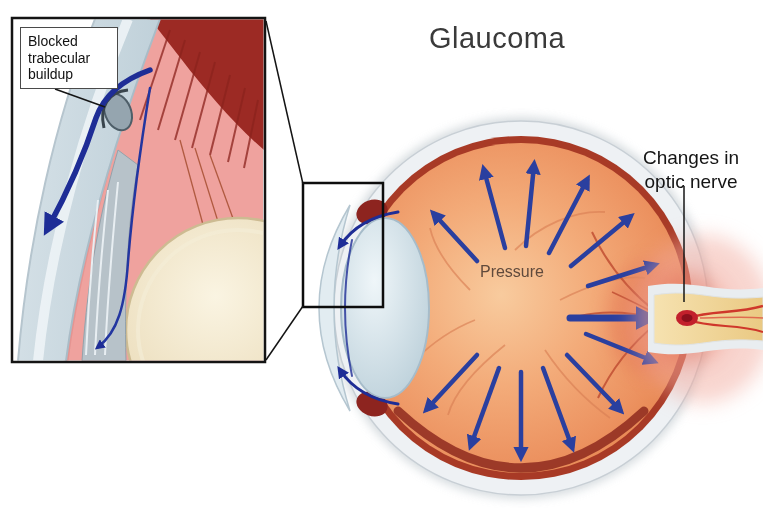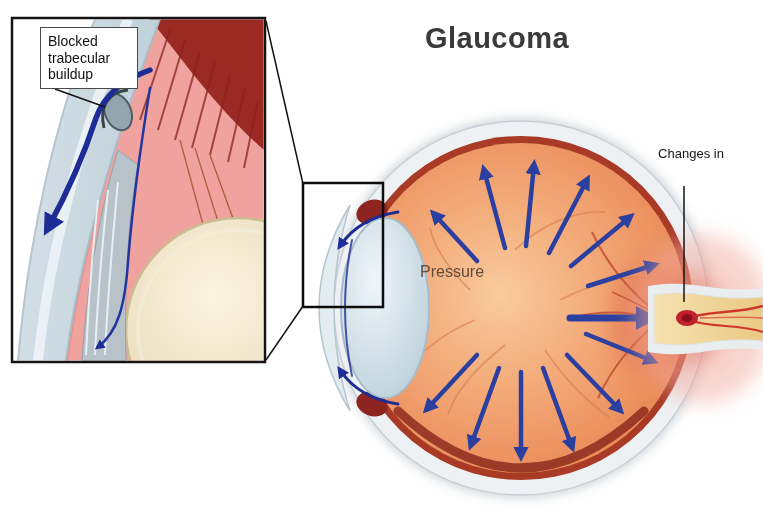--- a/index.html
+++ b/index.html
@@ -1,26 +1,26 @@
 <!DOCTYPE html>
 <html><head>
 <meta charset="utf-8">
 <style>
   html,body{margin:0;padding:0;background:#ffffff;}
   .stage{position:relative;width:763px;height:508px;background:#ffffff;
          font-family:"Liberation Sans",sans-serif;overflow:hidden;}
   .stage svg{position:absolute;left:0;top:0;}
   .overlay{position:absolute;}
   .title{left:387px;top:22px;width:220px;text-align:center;font-size:29px;
-         color:#3a3a3a;font-weight:700;letter-spacing:.5px;}
+         color:#3a3a3a;font-weight:400;letter-spacing:.5px;}
   .inset-label{left:20px;top:27px;width:98px;background:#ffffff;border:1px solid #4a4a4a;
-         padding:5px 7px;font-size:14px;line-height:1.18;color:#121212;box-sizing:border-box;margin-left:20px;}
-  .pressure-label{left:420px;top:262px;width:124px;text-align:left;font-size:16px;
+         padding:5px 7px;font-size:14px;line-height:1.18;color:#121212;box-sizing:border-box;}
+  .pressure-label{left:420px;top:262px;width:124px;text-align:right;font-size:16px;
          line-height:1.3;color:#604a3c;}
-  .optic-label{left:629px;top:146px;width:124px;text-align:center;font-size:13px;
+  .optic-label{left:629px;top:146px;width:124px;text-align:center;font-size:19px;
          line-height:1.25;color:#141414;}
 </style>
 </head>
 <body>
 
 <div class="stage">
 
 <svg width="763" height="508" viewBox="0 0 763 508">
   <defs>
     <radialGradient id="innerGrad" cx="44%" cy="46%" r="62%">
@@ -180,15 +180,16 @@
   <div>trabecular</div>
   <div>buildup</div>
 </div>
 
 <div class="overlay pressure-label">
   <div>Pressure</div>
 </div>
 
 <div class="overlay optic-label">
   <div>Changes in</div>
+  <div>optic nerve</div>
 </div>
 
 </div>
 
 </body></html>

